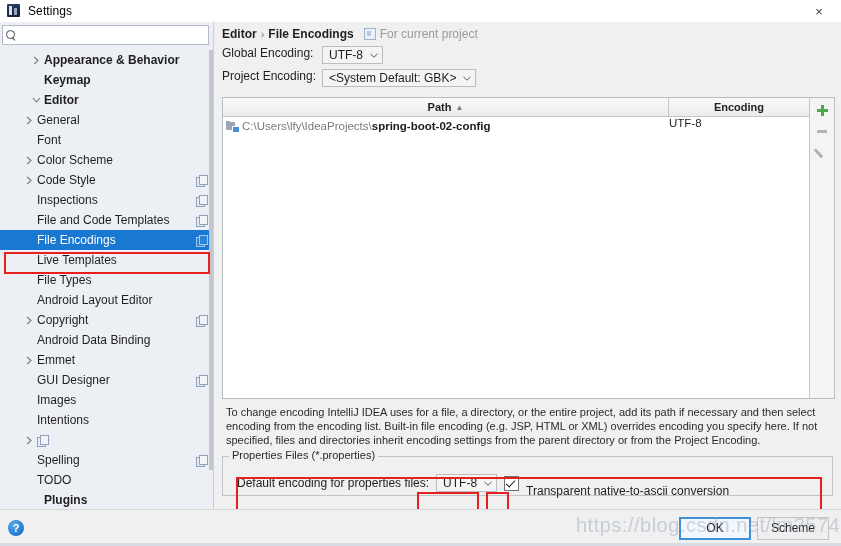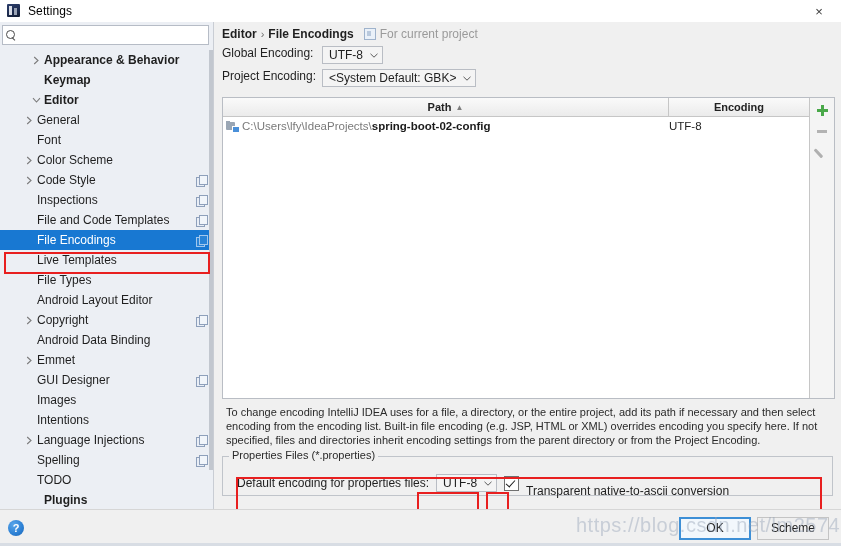--- a/index.html
+++ b/index.html
@@ -344,21 +344,20 @@
     color: #7d7d7d;
   }
   .table-body {
     flex: 1 1 auto;
     background: #ffffff;
     overflow: hidden;
   }
   .trow {
     height: 17px;
     display: flex;
-    align-items: center;
     font-size: 11.5px;
   }
   .td-path {
     flex: 1 1 auto;
     display: flex;
     align-items: center;
     padding-left: 3px;
     min-width: 0;
     white-space: nowrap;
   }
@@ -726,21 +725,20 @@
           <div class="tree-item lvl1">
             <span class="arrow"></span>
             <span class="tree-label">Intentions</span>
           </div>
           <div class="tree-item lvl1">
             <span class="arrow">
               <svg width="7" height="9" viewBox="0 0 7 9">
                 <path d="M1.2 1 L5 4.5 L1.2 8" fill="none" stroke="#7b7b7b" stroke-width="1.1"></path>
               </svg>
             </span>
-            <span class="tree-label">Language Injections</span>
             <span class="copy-badge">
               <span class="b1"></span>
               <span class="b2"></span>
             </span>
           </div>
           <div class="tree-item lvl1">
             <span class="arrow"></span>
             <span class="tree-label">Spelling</span>
             <span class="copy-badge">
               <span class="b1"></span>

